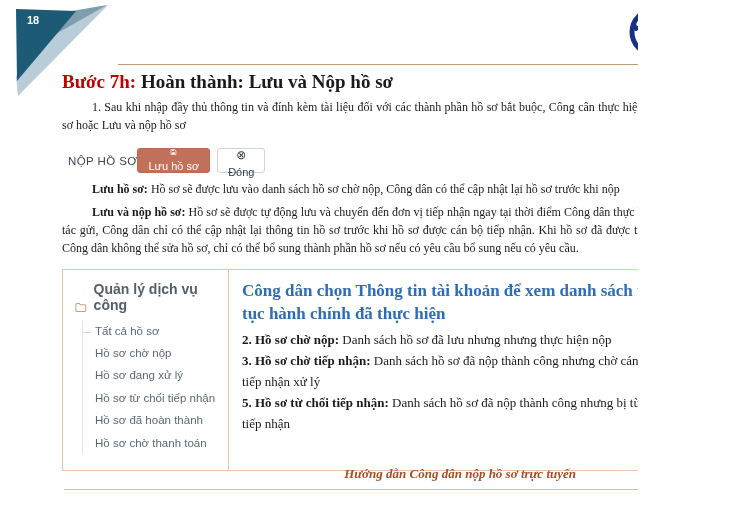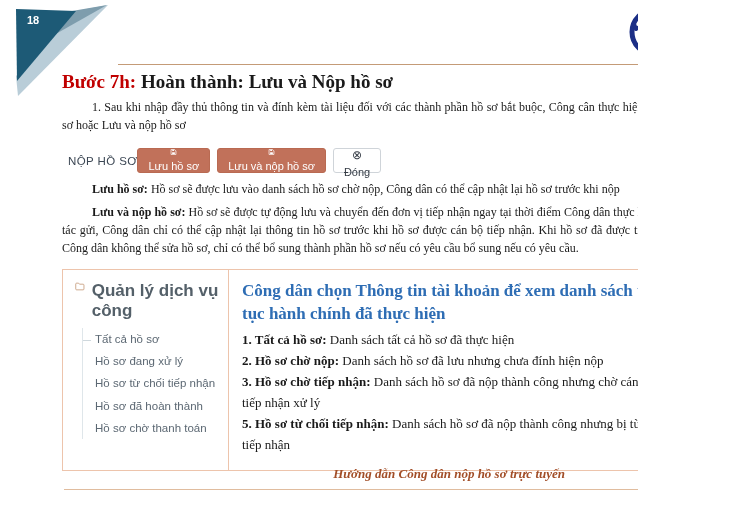--- a/index.html
+++ b/index.html
@@ -31,32 +31,32 @@
   .toolbar { display:flex; align-items:center; margin-top:12px; height:28px; }
   .toolbar-label { font-family:"Liberation Sans",sans-serif; font-size:11.5px; color:#3c4754; letter-spacing:.4px; padding-left:6px; }
   .toolbar-actions { display:flex; gap:7px; align-items:center; }
   .btn { display:flex; align-items:center; gap:5px; height:25px; padding:0 10px; border-radius:3px; font-family:"Liberation Sans",sans-serif; font-size:11px; cursor:pointer; border:1px solid transparent;flex-direction:column; }
   .btn-primary { background:#c1715a; color:#ffffff; border-color:#b96a52; }
   .btn-ghost { background:#ffffff; color:#333a44; border-color:#cfd4d9; }
   .btn-ghost .x-icon { font-size:12px; line-height:1; color:#333a44; }
 
   .panel { display:flex; margin-top:11px; border:1.6px solid #edc4ac; background:#fff; min-height:202px; }
   .sidebar { width:166px; border-right:1.6px solid #edc4ac; padding:11px 8px 10px 10px; font-family:"Liberation Sans",sans-serif; color:#5c6873; }
-  .sb-header { display:flex; align-items:flex-start; gap:7px; font-size:17px; font-weight:bold; color:#546069; padding-left:2px; }
+  .sb-header { display:flex; align-items:flex-end; gap:7px; font-size:14px; font-weight:bold; color:#546069; padding-left:2px; }
   .sb-list { margin:7px 0 0 9px; border-left:1px solid #dfe6ea; padding-left:12px; }
   .sb-item { font-size:11.5px; padding:5.2px 0; position:relative; cursor:pointer; }
   .sb-item.first:before { content:""; position:absolute; left:-12px; top:12px; width:8px; height:1px; background:#cfd8dd; }
 
   .main { flex:1; padding:9px 12px 8px 13px; }
   .main-heading { font-size:17px; font-weight:bold; color:#2e6db4; line-height:1.4; }
   .doc-list { margin-top:3px; }
   .doc-item { font-size:13px; color:#1a1a1a; line-height:1.62; }
   .doc-item .lead { font-weight:bold; }
 
-  .footer-caption { position:absolute; right:73px; top:466px; font-size:13px; font-weight:bold; font-style:italic; color:#a24e28; }
+  .footer-caption { position:absolute; right:62px; top:466px; font-size:13px; font-weight:bold; font-style:italic; color:#a24e28; }
 </style>
 </head>
 <body>
 
 <div class="page">
 
   <div class="corner">
     <div class="tri tri-light"></div>
     <div class="tri tri-mid"></div>
     <div class="tri tri-dark"></div>
@@ -88,28 +88,20 @@
       <span class="toolbar-label">NỘP HỒ SƠ</span>
       <span class="toolbar-actions">
         <span class="btn btn-primary">
           <svg width="11" height="11" viewBox="0 0 11 11">
               <path d="M1,1 h6.5 l2.5,2.5 V10 H1 Z" fill="none" stroke="#fff" stroke-width="1.3"></path>
               <rect x="3" y="6" width="5" height="3.3" fill="#fff"></rect>
               <rect x="3.2" y="1.4" width="3.4" height="2.2" fill="#fff"></rect>
             </svg>
           <span>Lưu hồ sơ</span>
         </span>
-        <span class="btn btn-primary">
-          <svg width="11" height="11" viewBox="0 0 11 11">
-              <path d="M1,1 h6.5 l2.5,2.5 V10 H1 Z" fill="none" stroke="#fff" stroke-width="1.3"></path>
-              <rect x="3" y="6" width="5" height="3.3" fill="#fff"></rect>
-              <rect x="3.2" y="1.4" width="3.4" height="2.2" fill="#fff"></rect>
-            </svg>
-          <span>Lưu và nộp hồ sơ</span>
-        </span>
         <span class="btn btn-ghost">
           <span class="x-icon">⊗</span>
           <span>Đóng</span>
         </span>
       </span>
     </div>
 
     <p class="body-text"><b>Lưu hồ sơ:</b><span> Hồ sơ sẽ được lưu vào danh sách hồ sơ chờ nộp, Công dân có thể cập nhật lại hồ sơ trước khi nộp</span></p>
 
     <p class="body-text"><b>Lưu và nộp hồ sơ:</b><span> Hồ sơ sẽ được tự động lưu và chuyển đến đơn vị tiếp nhận ngay tại thời điểm Công dân thực hiện thao tác gửi, Công dân chỉ có thể cập nhật lại thông tin hồ sơ trước khi hồ sơ được cán bộ tiếp nhận. Khi hồ sơ đã được tiếp nhận, Công dân không thể sửa hồ sơ, chỉ có thể bổ sung thành phần hồ sơ nếu có yêu cầu bổ sung nếu có yêu cầu.</span></p>
@@ -117,31 +109,31 @@
     <div class="panel">
       <div class="sidebar">
         <div class="sb-header">
           <svg width="13" height="11" viewBox="0 0 13 11">
               <path d="M1,2.2 Q1,1 2.2,1 H4.8 L6,2.4 H10.8 Q12,2.4 12,3.6 V8.8 Q12,10 10.8,10 H2.2 Q1,10 1,8.8 Z" fill="none" stroke="#c9a183" stroke-width="1.2"></path>
             </svg>
           <span>Quản lý dịch vụ công</span>
         </div>
         <div class="sb-list">
           <div class="sb-item first">Tất cả hồ sơ</div>
+          <div class="sb-item">Hồ sơ chờ nộp</div>
           <div class="sb-item">Hồ sơ đang xử lý</div>
           <div class="sb-item">Hồ sơ từ chối tiếp nhận</div>
           <div class="sb-item">Hồ sơ đã hoàn thành</div>
           <div class="sb-item">Hồ sơ chờ thanh toán</div>
         </div>
       </div>
       <div class="main">
         <div class="main-heading">Công dân chọn Thông tin tài khoản để xem danh sách thủ tục hành chính đã thực hiện</div>
         <div class="doc-list">
-          <div class="doc-item"><span class="lead">1. Tất cả hồ sơ:</span><span> Danh sách tất cả hồ sơ đã thực hiện</span></div>
-          <div class="doc-item"><span class="lead">2. Hồ sơ chờ nộp:</span><span> Danh sách hồ sơ đã lưu nhưng chưa đính hiện nộp</span></div>
+          <div class="doc-item"><span class="lead">2. Hồ sơ chờ nộp:</span><span> Danh sách hồ sơ đã lưu nhưng nhưng thực hiện nộp</span></div>
           <div class="doc-item"><span class="lead">3. Hồ sơ chờ tiếp nhận:</span><span> Danh sách hồ sơ đã nộp thành công nhưng chờ cán bộ tiếp nhận xử lý</span></div>
           <div class="doc-item"><span class="lead">5. Hồ sơ từ chối tiếp nhận:</span><span> Danh sách hồ sơ đã nộp thành công nhưng bị từ chối tiếp nhận</span></div>
 
         </div>
       </div>
     </div>
 
   </div>
 
   <div class="footer-caption">Hướng dẫn Công dân nộp hồ sơ trực tuyến</div>

